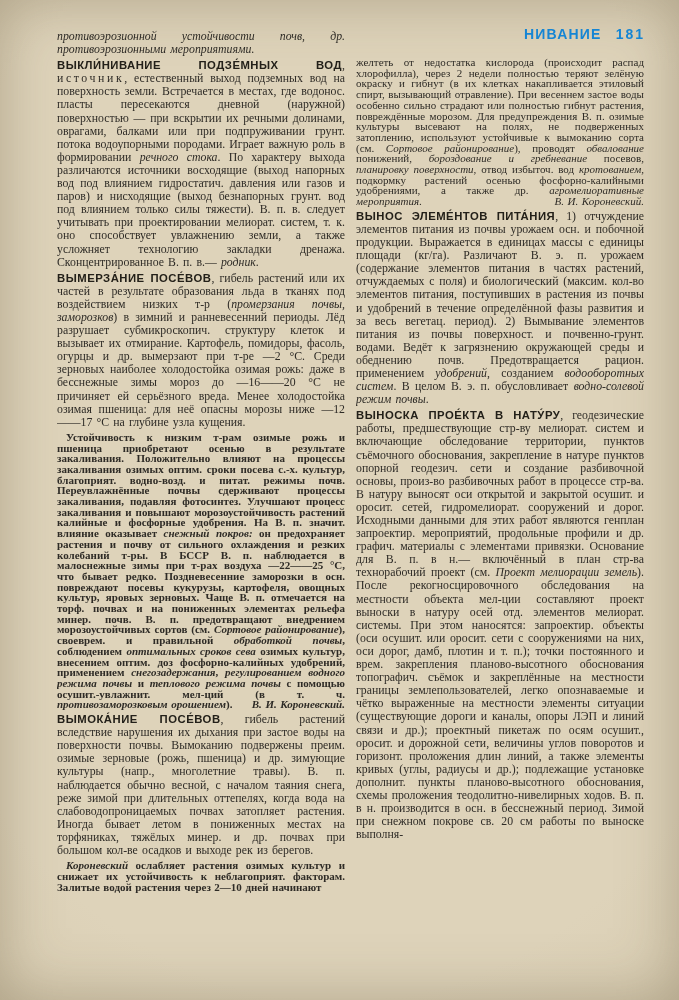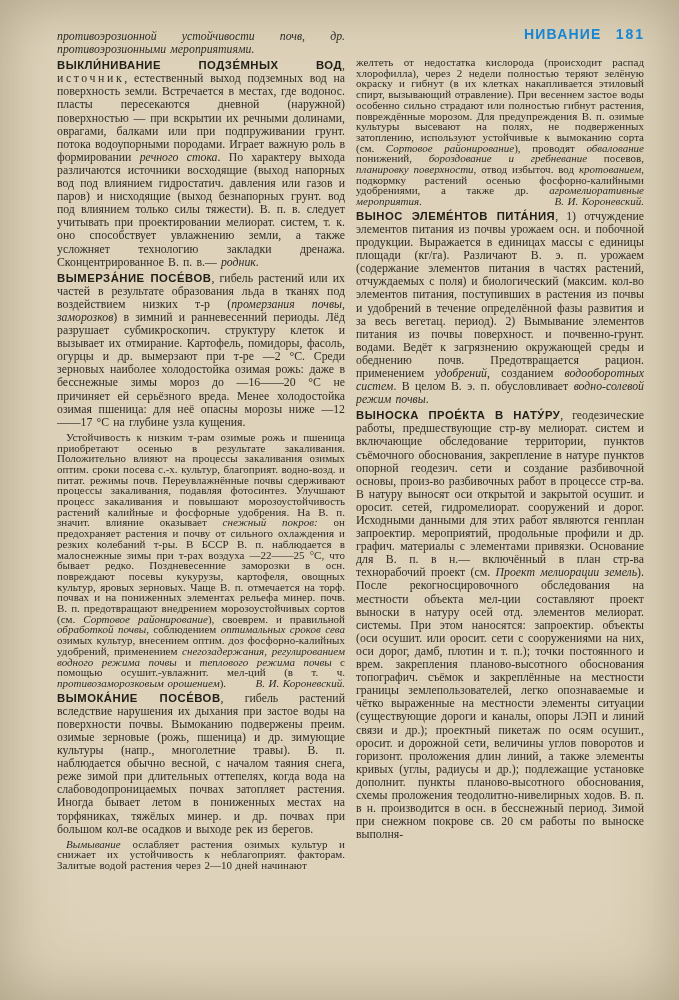--- a/index.html
+++ b/index.html
@@ -29,21 +29,21 @@
   .column.right{padding-top:27px;}
   .blk{
     margin:0;padding:0;text-align:justify;
     font-size:11.8px;line-height:13.1px;word-spacing:1.2px;
     text-justify:inter-word;
   }
   .blk + .blk{margin-top:3px;}
   .blk.smallprint, .blk.smallprint-continuation{
     font-size:11px;line-height:10.7px;word-spacing:.8px;
   }
-  .blk.smallprint{text-indent:9px;}
+  .blk.smallprint{text-indent:9px;font-weight:bold;}
   .blk.smallprint-continuation{text-indent:0;}
   .blk.continuation{text-indent:0;}
   .hw{
     font-family:"Liberation Sans", sans-serif;
     font-weight:bold;font-size:11.3px;letter-spacing:.5px;
     color:#232019;white-space:normal;
   }
   .it{font-style:italic;}
   .spaced{letter-spacing:2.6px;}
   .sig{float:right;font-style:italic;padding-left:10px;}
@@ -57,21 +57,21 @@
     <span>НИВАНИЕ</span><span class="pageno">181</span>
   </div>
 
   <div class="columns">
     <div class="column left">
         <p class="blk continuation"><span class="it">противоэрозионной устойчивости почв, др. противоэрозионными мероприятиями.</span></p>
         <p class="blk entry"><span class="hw">ВЫКЛИ́НИВАНИЕ ПОДЗЕ́МНЫХ ВОД</span><span>, </span><span class="spaced">источник</span><span>, естественный выход подземных вод на поверхность земли. Встречается в местах, где водонос. пласты пересекаются дневной (наружной) поверхностью — при вскрытии их речными долинами, оврагами, балками или при подпруживании грунт. потока водоупорными породами. Играет важную роль в формировании </span><span class="it">речного стока</span><span>. По характеру выхода различаются источники восходящие (выход напорных вод под влиянием гидростатич. давления или газов и паров) и нисходящие (выход безнапорных грунт. вод под влиянием только силы тяжести). В. п. в. следует учитывать при проектировании мелиорат. систем, т. к. оно способствует увлажнению земли, а также усложняет технологию закладки дренажа. Сконцентрированное В. п. в.— </span><span class="it">родник</span><span>.</span></p>
         <p class="blk entry"><span class="hw">ВЫМЕРЗА́НИЕ ПОСЕ́ВОВ</span><span>, гибель растений или их частей в результате образования льда в тканях под воздействием низких т-р (</span><span class="it">промерзания почвы, заморозков</span><span>) в зимний и ранневесенний периоды. Лёд разрушает субмикроскопич. структуру клеток и вызывает их отмирание. Картофель, помидоры, фасоль, огурцы и др. вымерзают при т-ре —2 °С. Среди зерновых наиболее холодостойка озимая рожь: даже в бесснежные зимы мороз до —16——20 °С не причиняет ей серьёзного вреда. Менее холодостойка озимая пшеница: для неё опасны морозы ниже —12——17 °С на глубине узла кущения.</span></p>
         <p class="blk smallprint"><span>Устойчивость к низким т-рам озимые рожь и пшеница приобретают осенью в результате закаливания. Положительно влияют на процессы закаливания озимых оптим. сроки посева с.-х. культур, благоприят. водно-возд. и питат. режимы почв. Переувлажнённые почвы сдерживают процессы закаливания, подавляя фотосинтез. Улучшают процесс закаливания и повышают морозоустойчивость растений калийные и фосфорные удобрения. На В. п. значит. влияние оказывает </span><span class="it">снежный покров:</span><span> он предохраняет растения и почву от сильного охлаждения и резких колебаний т-ры. В БССР В. п. наблюдается в малоснежные зимы при т-рах воздуха —22——25 °С, что бывает редко. Поздневесенние заморозки в осн. повреждают посевы кукурузы, картофеля, овощных культур, яровых зерновых. Чаще В. п. отмечается на торф. почвах и на пониженных элементах рельефа минер. почв. В. п. предотвращают внедрением морозоустойчивых сортов (см. </span><span class="it">Сортовое районирование</span><span>), своеврем. и правильной </span><span class="it">обработкой почвы</span><span>, соблюдением </span><span class="it">оптимальных сроков сева</span><span> озимых культур, внесением оптим. доз фосфорно-калийных удобрений, применением </span><span class="it">снегозадержания</span><span>, </span><span class="it">регулированием водного режима почвы</span><span> и </span><span class="it">теплового режима почвы</span><span> с помощью осушит.-увлажнит. мел-ций (в т. ч. </span><span class="it">противозаморозковым орошением</span><span>).</span><span class="sig">В. И. Короневский.</span></p>
         <p class="blk entry"><span class="hw">ВЫМОКА́НИЕ ПОСЕ́ВОВ</span><span>, гибель растений вследствие нарушения их дыхания при застое воды на поверхности почвы. Вымоканию подвержены преим. озимые зерновые (рожь, пшеница) и др. зимующие культуры (напр., многолетние травы). В. п. наблюдается обычно весной, с началом таяния снега, реже зимой при длительных оттепелях, когда вода на слабоводопроницаемых почвах затопляет растения. Иногда бывает летом в пониженных местах на торфяниках, тяжёлых минер. и др. почвах при большом кол-ве осадков и выходе рек из берегов.</span></p>
-        <p class="blk smallprint"><span class="it">Вымывание</span><span> ослабляет растения озимых культур и снижает их устойчивость к неблагоприят. факторам. Залитые водой растения через 2—10 дней начинают</span></p>
+        <p class="blk smallprint"><span class="it">Короневский</span><span> ослабляет растения озимых культур и снижает их устойчивость к неблагоприят. факторам. Залитые водой растения через 2—10 дней начинают</span></p>
       </div>
     <div class="column right">
         <p class="blk smallprint-continuation"><span>желтеть от недостатка кислорода (происходит распад хлорофилла), через 2 недели полностью теряют зелёную окраску и гибнут (в их клетках накапливается этиловый спирт, вызывающий отравление). При весеннем застое воды особенно сильно страдают или полностью гибнут растения, повреждённые морозом. Для предупреждения В. п. озимые культуры высевают на полях, не подверженных затоплению, используют устойчивые к вымоканию сорта (см. </span><span class="it">Сортовое районирование</span><span>), проводят </span><span class="it">обвалование</span><span> понижений, </span><span class="it">бороздование и гребневание</span><span> посевов, </span><span class="it">планировку поверхности</span><span>, отвод избыточ. вод </span><span class="it">кротованием</span><span>, подкормку растений осенью фосфорно-калийными удобрениями, а также др. </span><span class="it">агромелиоративные мероприятия</span><span>.</span><span class="sig">В. И. Короневский.</span></p>
         <p class="blk entry"><span class="hw">ВЫНОС ЭЛЕМЕ́НТОВ ПИТА́НИЯ</span><span>, 1) отчуждение элементов питания из почвы урожаем осн. и побочной продукции. Выражается в единицах массы с единицы площади (кг/га). Различают В. э. п. урожаем (содержание элементов питания в частях растений, отчуждаемых с поля) и биологический (максим. кол-во элементов питания, поступивших в растения из почвы и удобрений в течение определённой фазы развития и за весь вегетац. период). 2) Вымывание элементов питания из почвы поверхност. и почвенно-грунт. водами. Ведёт к загрязнению окружающей среды и обеднению почв. Предотвращается рацион. применением </span><span class="it">удобрений</span><span>, созданием </span><span class="it">водооборотных систем</span><span>. В целом В. э. п. обусловливает </span><span class="it">водно-солевой режим почвы</span><span>.</span></p>
         <p class="blk entry"><span class="hw">ВЫНОСКА ПРОЕ́КТА В НАТУ́РУ</span><span>, геодезические работы, предшествующие стр-ву мелиорат. систем и включающие обследование территории, пунктов съёмочного обоснования, закрепление в натуре пунктов опорной геодезич. сети и создание разбивочной основы, произ-во разбивочных работ в процессе стр-ва. В натуру выносят оси открытой и закрытой осушит. и оросит. сетей, гидромелиорат. сооружений и дорог. Исходными данными для этих работ являются генплан запроектир. мероприятий, продольные профили и др. графич. материалы с элементами привязки. Основание для В. п. в н.— включённый в план стр-ва технорабочий проект (см. </span><span class="it">Проект мелиорации земель</span><span>). После рекогносцировочного обследования на местности объекта мел-ции составляют проект выноски в натуру осей отд. элементов мелиорат. системы. При этом наносятся: запроектир. объекты (оси осушит. или оросит. сети с сооружениями на них, оси дорог, дамб, плотин и т. п.); точки постоянного и врем. закрепления планово-высотного обоснования топографич. съёмок и закреплённые на местности границы землепользователей, легко опознаваемые и чётко выраженные на местности элементы ситуации (существующие дороги и каналы, опоры ЛЭП и линий связи и др.); проектный пикетаж по осям осушит., оросит. и дорожной сети, величины углов поворотов и горизонт. проложения длин линий, а также элементы кривых (углы, радиусы и др.); подлежащие установке дополнит. пункты планово-высотного обоснования, схемы проложения теодолитно-нивелирных ходов. В. п. в н. производится в осн. в бесснежный период. Зимой при снежном покрове св. 20 см работы по выноске выполня-</span></p>
       </div>
   </div>
 
 </div>
 

